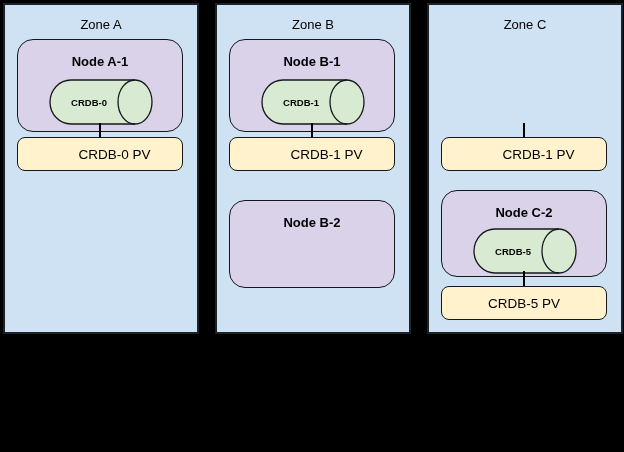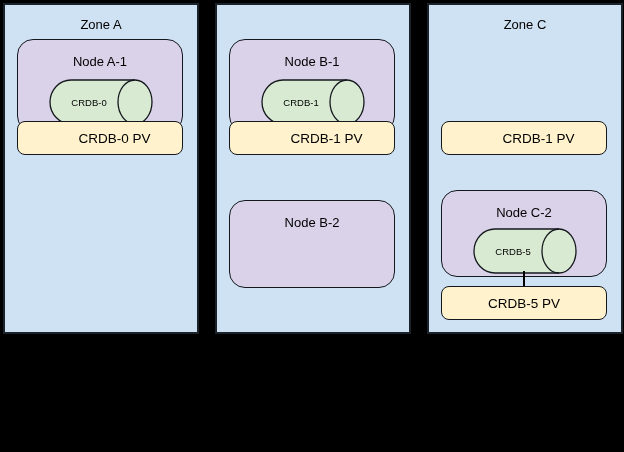--- a/index.html
+++ b/index.html
@@ -38,20 +38,21 @@
     line-height: 16px;
   }
   .node {
     position: absolute;
     left: 12px;
     width: 166px;
     box-sizing: border-box;
     background: #d9d2e9;
     border: 1px solid #14181d;
     border-radius: 16px;
+    font-weight: bold;
   }
   .node-pos-1 { top: 34px; height: 93px; }
   .node-pos-2 { top: 185px; height: 87px; }
   .node-empty { top: 195px; height: 88px; }
   .node-label {
     position: absolute;
     top: 14px;
     left: 0;
     right: 0;
     text-align: center;
@@ -98,21 +99,21 @@
     height: 34px;
     box-sizing: border-box;
     background: #fff2cc;
     border: 1px solid #14181d;
     border-radius: 8px;
     display: flex;
     align-items: center;
     justify-content: center;
     font-size: 13.5px;
   }
-  .pv-pos-1 { top: 116px; padding-left: 29px; }
+  .pv-pos-1 { top: 132px; padding-left: 29px; }
   .pv-pos-2 { top: 281px; }
 </style>
 </head>
 <body>
 
 <div class="canvas">
 
   <div class="zone zone-a">
     <div class="zone-title">Zone A</div>
     <div class="node node-pos-1">
@@ -123,20 +124,21 @@
         <text class="cyl-label" x="40" y="26.5">CRDB-0</text>
       </svg>
     </div>
     <div class="connector connector-1"></div>
     <div class="pv pv-pos-1">
       <span>CRDB-0 PV</span>
     </div>
   </div>
 
   <div class="zone zone-b">
+    <div class="zone-title">Zone B</div>
     <div class="node node-pos-1">
       <div class="node-label">Node B-1</div>
       <svg class="cyl" viewBox="0 0 104 46">
         <path class="cyl-body" d="M 22 1 H 86 A 17 22 0 0 1 86 45 H 22 A 21 22 0 0 1 22 1 Z"></path>
         <path class="cyl-rim" d="M 86 1 A 17 22 0 0 0 86 45"></path>
         <text class="cyl-label" x="40" y="26.5">CRDB-1</text>
       </svg>
     </div>
     <div class="connector connector-1"></div>
     <div class="pv pv-pos-1">

